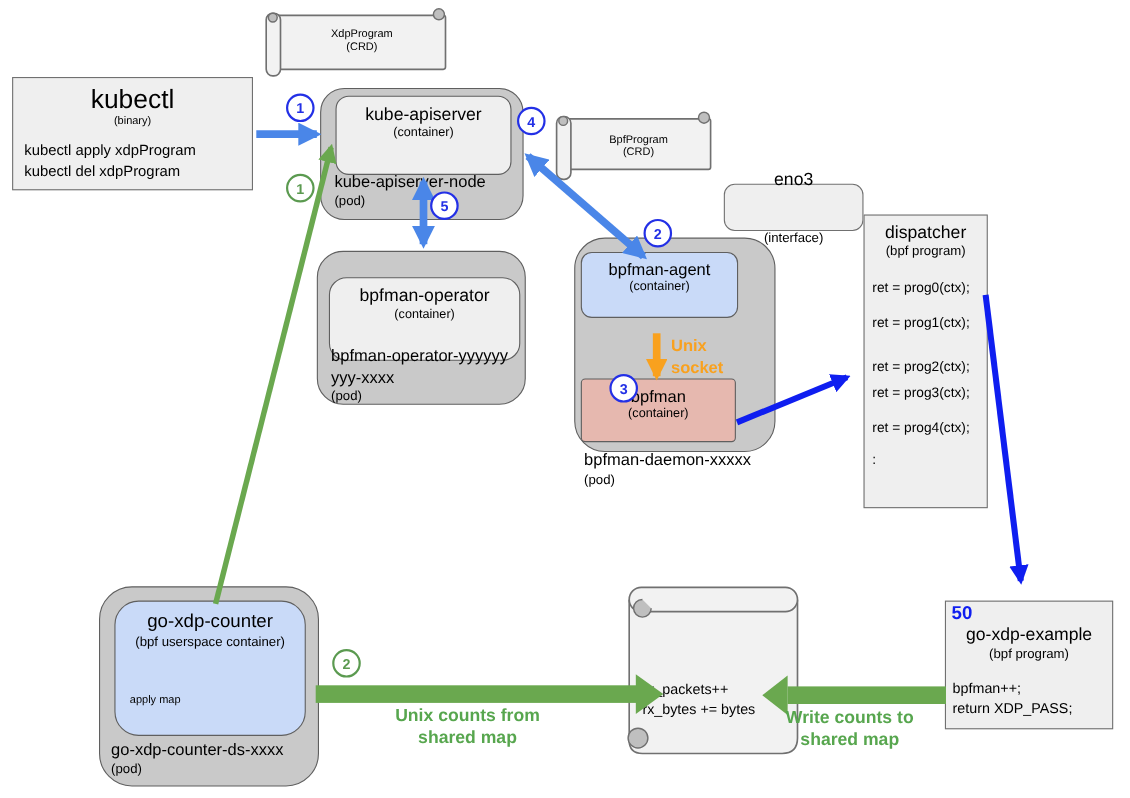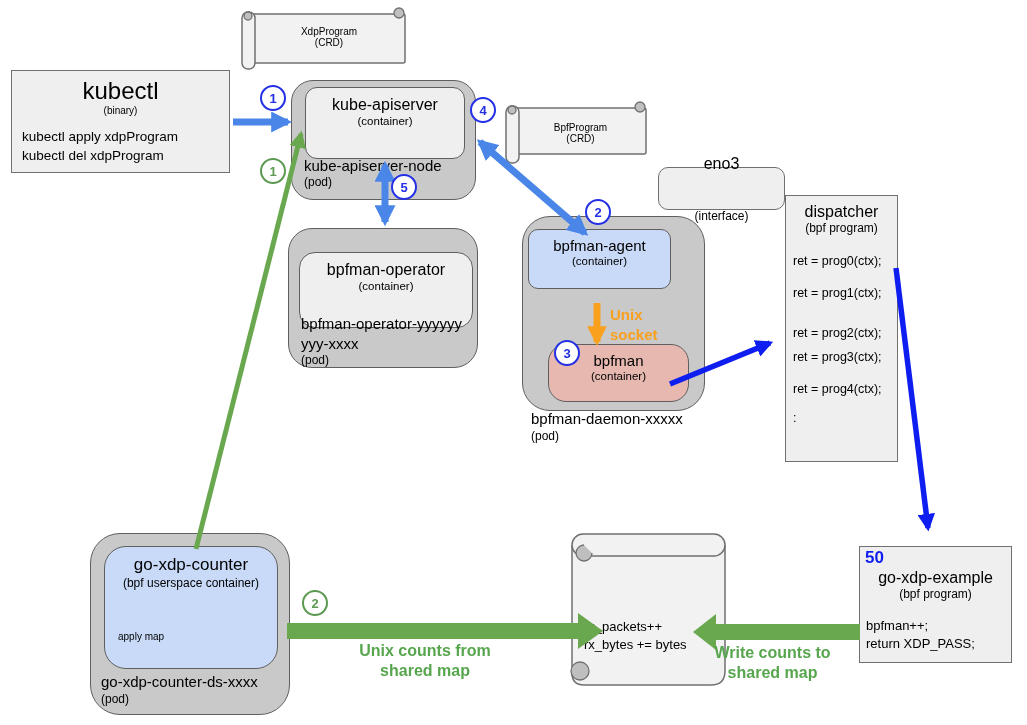--- a/index.html
+++ b/index.html
@@ -128,21 +128,21 @@
     <div class="pod-label" style="left:12px;top:86px;">bpfman-operator-yyyyyy</div>
     <div class="pod-label" style="left:12px;top:106px;">yyy-xxxx</div>
     <div class="pod-kind" style="left:12px;top:124px;">(pod)</div>
   </div>
 
   <div class="pod" style="left:522px;top:216px;width:183px;height:195px;border-radius:28px;">
     <div class="inner" style="left:5px;top:12px;width:143px;height:60px;background:var(--agent-fill);border-radius:10px;">
       <div class="t" style="font-size:15px;margin-top:7px;">bpfman-agent</div>
       <div class="s">(container)</div>
     </div>
-    <div class="inner" style="left:5px;top:127px;width:141px;height:58px;background:var(--bpfman-fill);border-radius:18px;margin-left:20px;">
+    <div class="inner" style="left:5px;top:127px;width:141px;height:58px;background:var(--bpfman-fill);border-radius:4px;">
       <div class="t" style="font-size:15px;margin-top:7px;">bpfman</div>
       <div class="s">(container)</div>
     </div>
     <div class="pod-label" style="left:8px;top:193px;">bpfman-daemon-xxxxx</div>
     <div class="pod-kind" style="left:8px;top:212px;">(pod)</div>
   </div>
 
   <div class="panel rounded ctr" style="left:658px;top:167px;width:127px;height:43px;justify-content:center;z-index:1;">
     <div class="t16">eno3</div>
     <div class="t12">(interface)</div>

